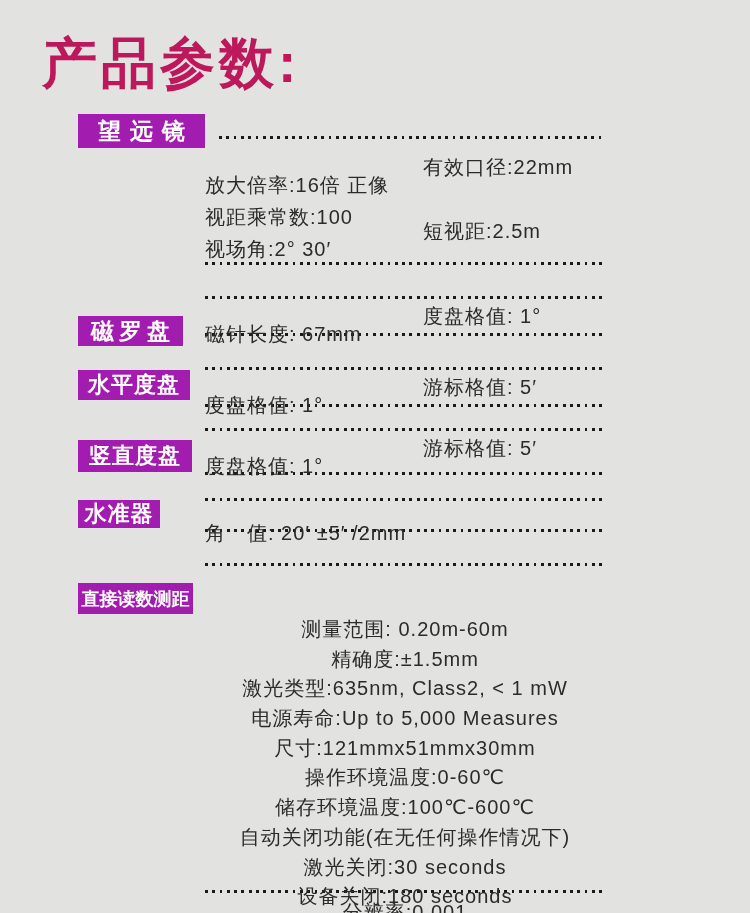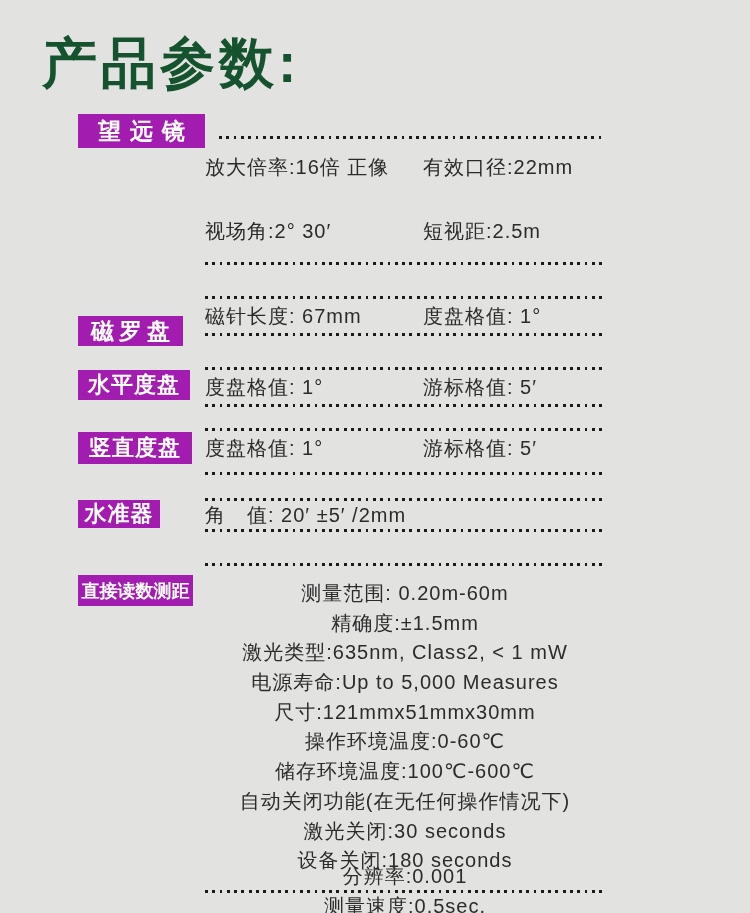--- a/index.html
+++ b/index.html
@@ -15,21 +15,21 @@
     background: #e2e2e0;
     overflow: hidden;
   }
   .title {
     margin: 0;
     padding: 30px 8px 0 42px;
     height: 96px;
     font-size: 55px;
     line-height: 66px;
     font-weight: bold;
-    color: #14532d;
+    color: #be185d;
     letter-spacing: 4px;
   }
   .spec-list {
     padding-left: 78px;
     width: 605px;
   }
   .section { display: flex; }
   .label-col { flex: 0 0 127px; }
   .content-col { flex: 1; min-width: 0; }
   .label-box {
@@ -46,21 +46,21 @@
     background-image: repeating-linear-gradient(to right, #1a1a1a 0 2.8px, transparent 2.8px 7.3px);
   }
   .row {
     display: flex;
     align-items: center;
     font-size: 20px;
     color: #2b2b2b;
     letter-spacing: 1px;
     white-space: nowrap;
   }
-  .c1 { flex: 0 0 218px; }
+  .c1 { flex: 0 0 218px; margin-top: 36px; }
   .c2 { flex: 1; }
 
   
   .section-0 { margin-top: 18px; }
   .section-0 .label-box { width: 127px; height: 34px; font-size: 23px; letter-spacing: 9px; text-indent: 9px; }
   .section-0 .dotline.top { margin-top: 22px; margin-left: 14px; }
   .section-0 .rows { margin-top: 12px; }
   .section-0 .row { height: 32px; }
   .section-0 .dotline.bottom { margin-top: 15px; }
 
@@ -69,32 +69,32 @@
   .section-1 .label-box { width: 105px; height: 30px; margin-top: 20px; font-size: 23px; letter-spacing: 5px; text-indent: 5px; }
   .section-1 .row { height: 34px; }
 
   
   .section-2 { margin-top: 21px; }
   .section-2 .label-box { width: 112px; height: 30px; margin-top: 3px; font-size: 22px; letter-spacing: 1px; }
   .section-2 .row { height: 34px; }
 
   
   .section-3 { margin-top: 21px; }
-  .section-3 .label-box { width: 114px; height: 32px; margin-top: 4px; font-size: 22px; letter-spacing: 1px; }
+  .section-3 .label-box { width: 114px; height: 32px; margin-top: 12px; font-size: 22px; letter-spacing: 1px; }
   .section-3 .row { height: 30px; }
   .section-3 .rows { padding: 2px 0 9px; }
 
   
   .section-4 { margin-top: 23px; }
   .section-4 .label-box { width: 82px; height: 28px; margin-top: 2px; font-size: 22px; letter-spacing: 1px; }
   .section-4 .row { height: 28px; }
 
   
   .section-5 { margin-top: 31px; }
-  .section-5 .label-box { width: 115px; height: 31px; margin-top: 12px; font-size: 18px; letter-spacing: 0; }
+  .section-5 .label-box { width: 115px; height: 31px; margin-top: 20px; font-size: 18px; letter-spacing: 0; }
   .section-5 .rows { padding: 14px 0 13px; }
   .section-5 .row { height: 29.7px; flex-direction: column; }
   .section-5 .c1 { flex: 0 0 283px; }
 </style>
 </head>
 <body>
 
 <div class="page">
   <h1 class="title">产品参数:</h1>
   <main class="spec-list">
@@ -103,20 +103,21 @@
           <div class="label-box">望远镜</div>
         </div>
         <div class="content-col">
           <div class="dotline top"></div>
           <div class="rows">
             <div class="row">
               <span class="c1">放大倍率:16倍 正像</span>
               <span class="c2">有效口径:22mm</span>
             </div>
             <div class="row">
+              <span class="c1">视距乘常数:100</span>
             </div>
             <div class="row">
               <span class="c1">视场角:2° 30′</span>
               <span class="c2">短视距:2.5m</span>
             </div>
           </div>
           <div class="dotline bottom"></div>
         </div>
       </section>
       <section class="section section-1">

